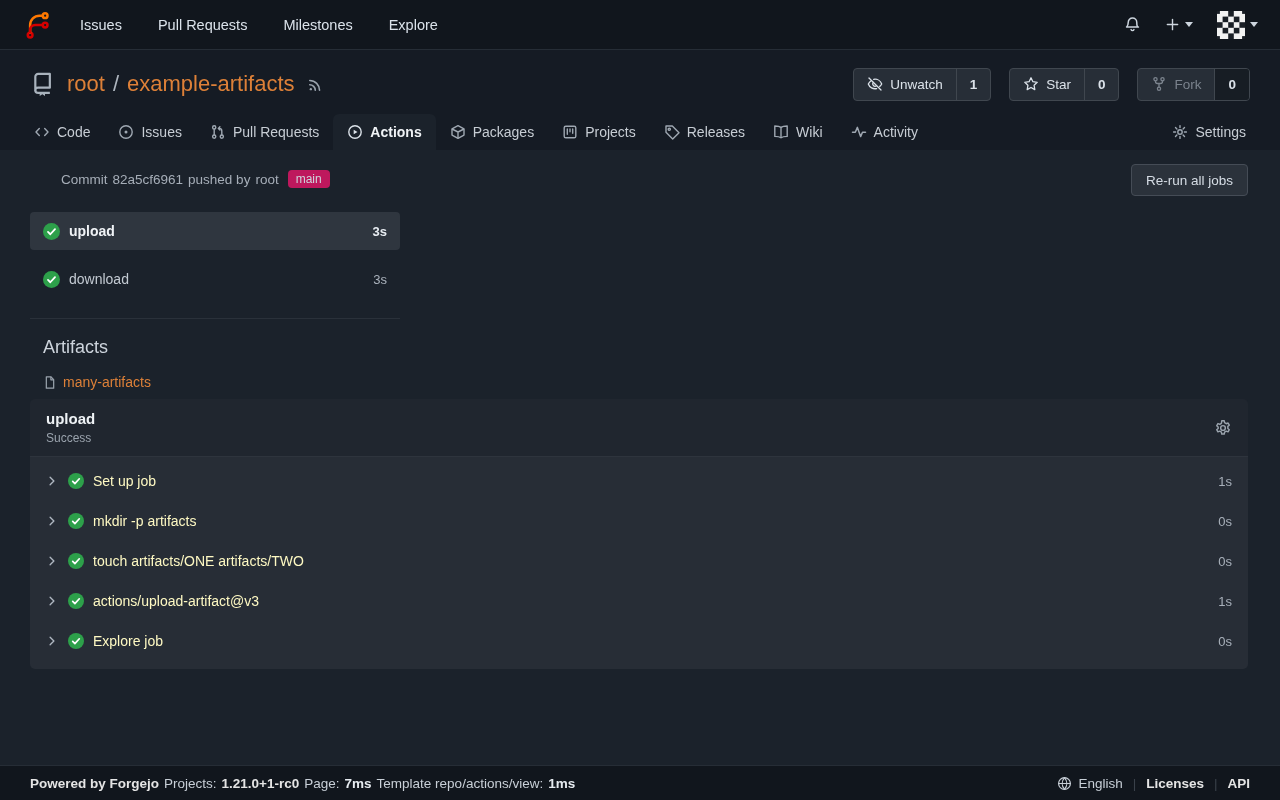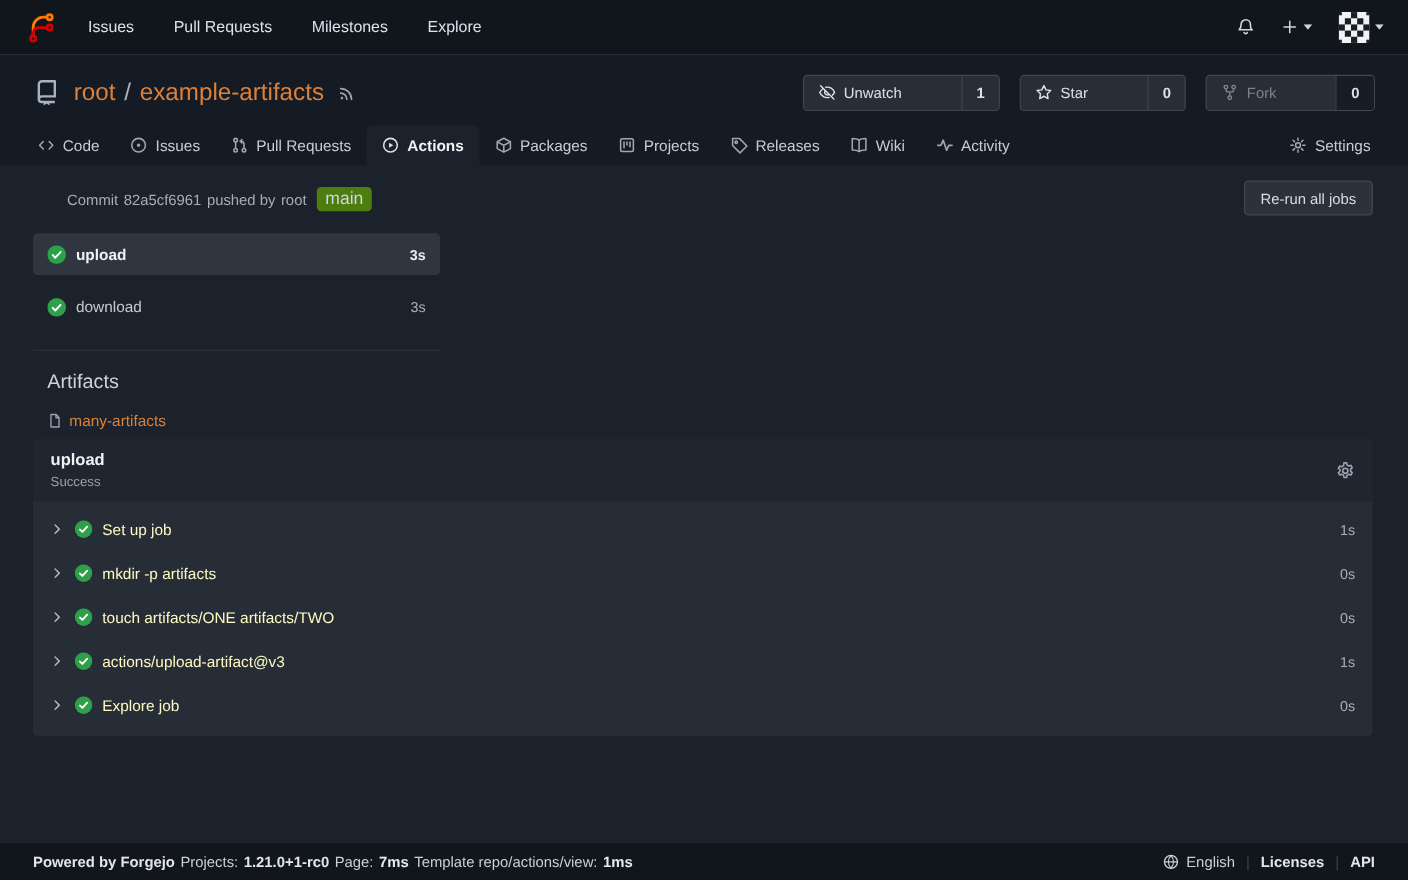--- a/index.html
+++ b/index.html
@@ -33,21 +33,21 @@
   }
   .repo-title-row .repo-svg { color: #a9b3bd; margin-right: 12px; }
   .repo-title { font-size: 22px; font-weight: 400; display: flex; align-items: center; gap: 8px; margin: 0; }
   .repo-title a { color: #dd8038; }
   .repo-title .sep { color: #aeb6bf; }
   .rss { color: #9aa3ad; margin-left: 12px; }
   .repo-actions { margin-left: auto; display: flex; gap: 18px; }
   .btn-group {
     display: flex; align-items: stretch; height: 33px;
     border: 1px solid #40474f; border-radius: 4px; overflow: hidden;
-    background: #272e37; font-size: 13.5px; color: #dbe2e9; gap: 41px;
+    background: #272e37; font-size: 13.5px; color: #dbe2e9;
   }
   .btn-main { display: flex; align-items: center; gap: 7px; padding: 0 13px; }
   .btn-count {
     display: flex; align-items: center; padding: 0 13px;
     border-left: 1px solid #40474f; font-weight: 600;
   }
   .btn-group.disabled .btn-main { color: #7b838d; }
   .btn-group.disabled .btn-count { background: #171d24; }
 
   
@@ -65,21 +65,21 @@
   
   .main { padding: 14px 32px 0 30px; }
   .run-header { display: flex; align-items: flex-start; }
   .run-title-line { display: flex; align-items: center; gap: 9px; }
   .run-title { font-size: 20px; font-weight: 700; color: #eef2f5; margin: 0; }
   .commit-line {
     margin: 6px 0 0 31px; font-size: 13.5px; color: #a6aeb8;
     display: flex; align-items: center; gap: 5px;
   }
   .branch-badge {
-    background: #4d7c0f; color: #cfd5dc; font-size: 16px;
+    background: #be185d; color: #cfd5dc; font-size: 12px;
     padding: 2px 8px; border-radius: 4px; margin-left: 4px;
   }
   .rerun-btn {
     margin-left: auto; height: 32px; padding: 0 14px;
     background: #2b323b; color: #d6dde5; border: 1px solid #454c56;
     border-radius: 4px; font-size: 13.5px; font-family: inherit; cursor: pointer;
   }
 
   .columns { display: flex; margin-top: 16px; gap: 9px; flex-direction: column; }
   .jobs-col { width: 370px; flex: none; }

